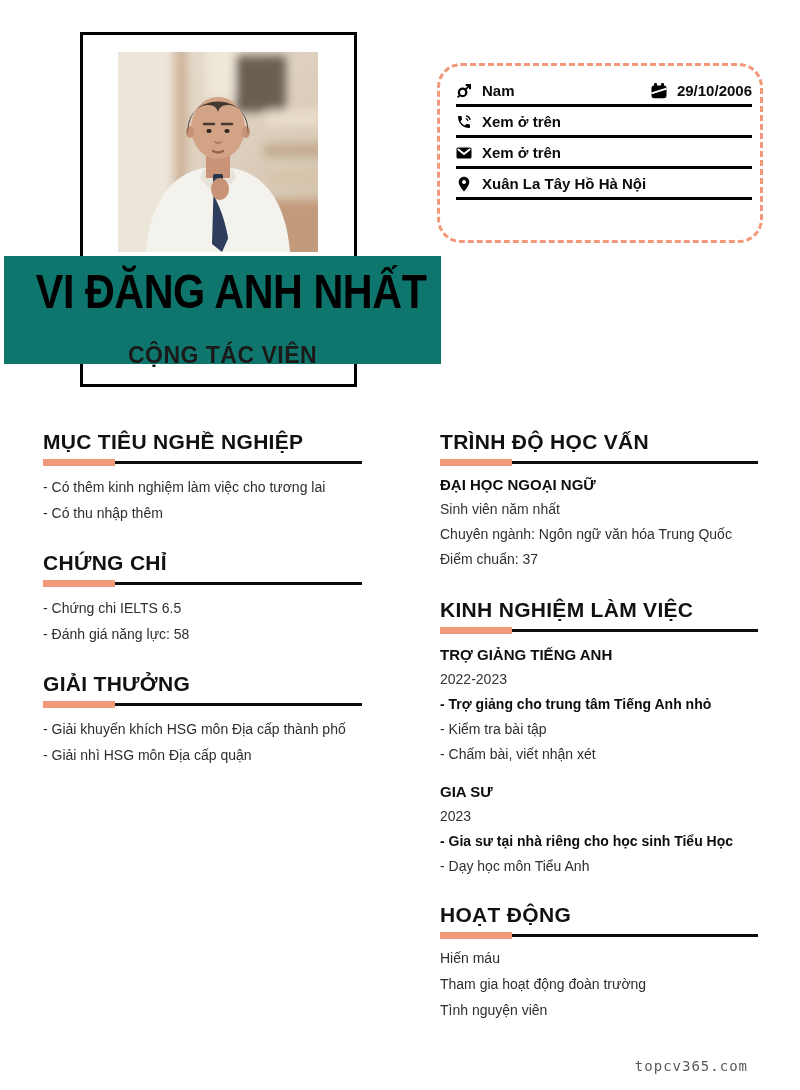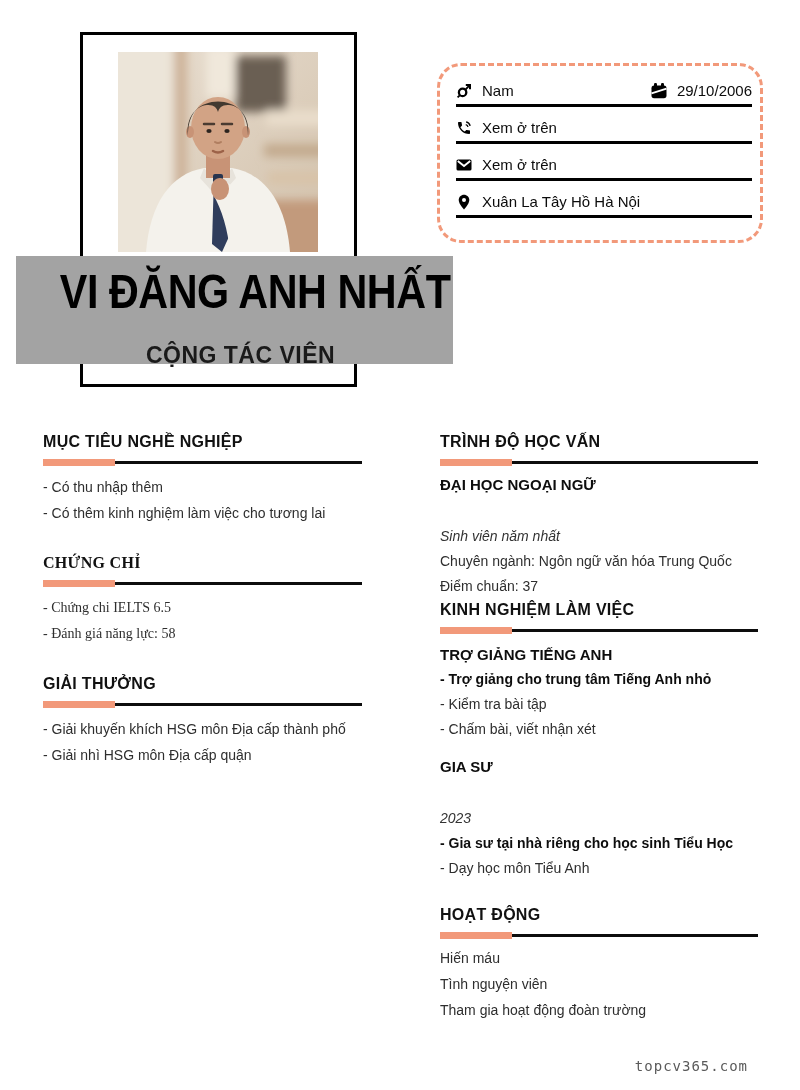--- a/index.html
+++ b/index.html
@@ -13,51 +13,51 @@
   body{
     width:800px;height:1090px;position:relative;background:#ffffff;
     font-family:"Liberation Sans","DejaVu Sans",sans-serif;color:var(--body);
     overflow:hidden;
   }
   
   .photo-frame{position:absolute;left:80px;top:32px;width:277px;height:355px;border:3px solid #000;z-index:1;}
   .photo{position:absolute;left:118px;top:52px;width:200px;height:200px;z-index:1;overflow:hidden;}
   .photo svg{display:block;}
   
-  .name-block{position:absolute;left:16px;top:256px;width:437px;height:108px;background:#a3a3a3;z-index:2;text-align:center;padding-top:8px;padding-left:12px;}
+  .name-block{position:absolute;left:4px;top:256px;width:437px;height:108px;background:#0f766e;z-index:2;text-align:center;padding-top:8px;}
   .name{font-size:48px;line-height:56px;font-weight:700;color:#000;white-space:nowrap;display:inline-block;transform:scaleX(0.86);transform-origin:50% 50%;letter-spacing:-0.5px;}
   .role-title{font-size:23px;line-height:30px;font-weight:700;color:#1a1a1a;margin-top:20px;letter-spacing:0.5px;}
   
   .contact-box{position:absolute;left:437px;top:63px;width:326px;height:180px;border:3px dashed var(--accent);border-radius:24px;z-index:2;background:#fff;}
   .contact-rows{position:absolute;left:16px;right:8px;top:13px;}
-  .crow{display:flex;align-items:center;height:28px;border-bottom:3px solid #000;margin-bottom:9px;padding-bottom:2px;}
+  .crow{display:flex;align-items:center;height:28px;border-bottom:3px solid #000;margin-bottom:3px;padding-bottom:2px;font-weight:bold;}
   .crow .grp{display:flex;align-items:center;gap:10px;}
   .crow.split{justify-content:space-between;}
   .ctext{font-size:15px;color:#0c0c0c;white-space:nowrap;}
   .cicon{width:16px;height:16px;flex:0 0 16px;display:inline-block;}
   .cicon svg{display:block;}
   .left-col{position:absolute;left:43px;top:0;width:319px;height:1090px;}
   .right-col{position:absolute;left:440px;top:0;width:318px;height:1082px;}
   .sec{position:absolute;left:0;width:100%;}
-  .sec h2{font-size:16px;line-height:24px;font-weight:700;color:var(--ink);margin:0;letter-spacing:0.3px;white-space:nowrap;}
+  .sec h2{font-size:21px;line-height:24px;font-weight:700;color:var(--ink);margin:0;letter-spacing:0.3px;white-space:nowrap;}
   .rule{position:relative;height:7px;margin-top:5px;}
   .rule .line{position:absolute;left:0;right:0;top:2px;height:3px;background:#0d0d0d;}
   .rule .accent{position:absolute;left:0;top:0;width:72px;height:7px;background:var(--accent);}
   .items{margin-top:8px;}
   .li{font-size:14px;line-height:26px;color:var(--body);white-space:nowrap;}
   .sec-edu .items,.sec-act .items{margin-top:6px;}
   .eline{font-size:14px;line-height:25px;color:var(--body);white-space:nowrap;}
   .sub{font-size:15px;line-height:25px;font-weight:700;color:#0d0d0d;white-space:nowrap;}
-  .period{font-size:14px;line-height:25px;font-style:italic;color:#333;white-space:nowrap;margin-top:27px;}
+  .period{font-size:14px;line-height:25px;color:#333;white-space:nowrap;}
   .hl{font-size:14px;line-height:25px;font-weight:700;color:#0d0d0d;white-space:nowrap;}
   .jobs{margin-top:8px;}
   .job + .job{margin-top:12px;}
   .sec-act .li{line-height:26px;}
   
-  .sec-objective{top:430px;} .sec-cert{top:551px;font-family:Liberation Serif, serif;} .sec-award{top:672px;}
+  .sec-objective{top:430px;} .sec-cert{top:551px;} .sec-award{top:672px;}
   .sec-edu{top:430px;} .sec-exp{top:598px;} .sec-act{top:903px;}
   
   .footer{position:absolute;right:52px;bottom:16px;font-family:"DejaVu Sans Mono","Liberation Mono",monospace;font-size:14px;letter-spacing:1px;color:var(--footer-gray);}
 </style>
 </head>
 <body>
 
 <div class="photo-frame"></div>
 
 <div class="photo">
@@ -172,22 +172,22 @@
 </div>
 
 <div class="left-col">
   <div class="sec sec-objective">
     <h2>MỤC TIÊU NGHỀ NGHIỆP</h2>
     <div class="rule">
         <div class="line"></div>
         <div class="accent"></div>
       </div>
     <div class="items">
+      <div class="li">- Có thêm kinh nghiệm làm việc cho tương lai</div>
       <div class="li">- Có thu nhập thêm</div>
-      <div class="li">- Có thêm kinh nghiệm làm việc cho tương lai</div>
     </div>
   </div>
   <div class="sec sec-cert">
     <h2>CHỨNG CHỈ</h2>
     <div class="rule">
         <div class="line"></div>
         <div class="accent"></div>
       </div>
     <div class="items">
       <div class="li">- Chứng chi IELTS 6.5</div>
@@ -223,39 +223,40 @@
   </div>
   <div class="sec sec-exp">
     <h2>KINH NGHIỆM LÀM VIỆC</h2>
     <div class="rule">
         <div class="line"></div>
         <div class="accent"></div>
       </div>
     <div class="jobs">
       <div class="job">
         <div class="sub">TRỢ GIẢNG TIẾNG ANH</div>
+        <div class="period">2022-2023</div>
         <div class="hl">- Trợ giảng cho trung tâm Tiếng Anh nhỏ</div>
         <div class="eline">- Kiểm tra bài tập</div>
         <div class="eline">- Chấm bài, viết nhận xét</div>
       </div>
       <div class="job">
         <div class="sub">GIA SƯ</div>
         <div class="period">2023</div>
         <div class="hl">- Gia sư tại nhà riêng cho học sinh Tiểu Học</div>
         <div class="eline">- Dạy học môn Tiểu Anh</div>
       </div>
     </div>
   </div>
   <div class="sec sec-act">
     <h2>HOẠT ĐỘNG</h2>
     <div class="rule">
         <div class="line"></div>
         <div class="accent"></div>
       </div>
     <div class="items">
       <div class="li">Hiến máu</div>
+      <div class="li">Tham gia hoạt động đoàn trường</div>
       <div class="li">Tình nguyện viên</div>
-      <div class="li">Tham gia hoạt động đoàn trường</div>
     </div>
   </div>
 </div>
 
 <div class="footer">topcv365.com</div>
 
 </body></html>

